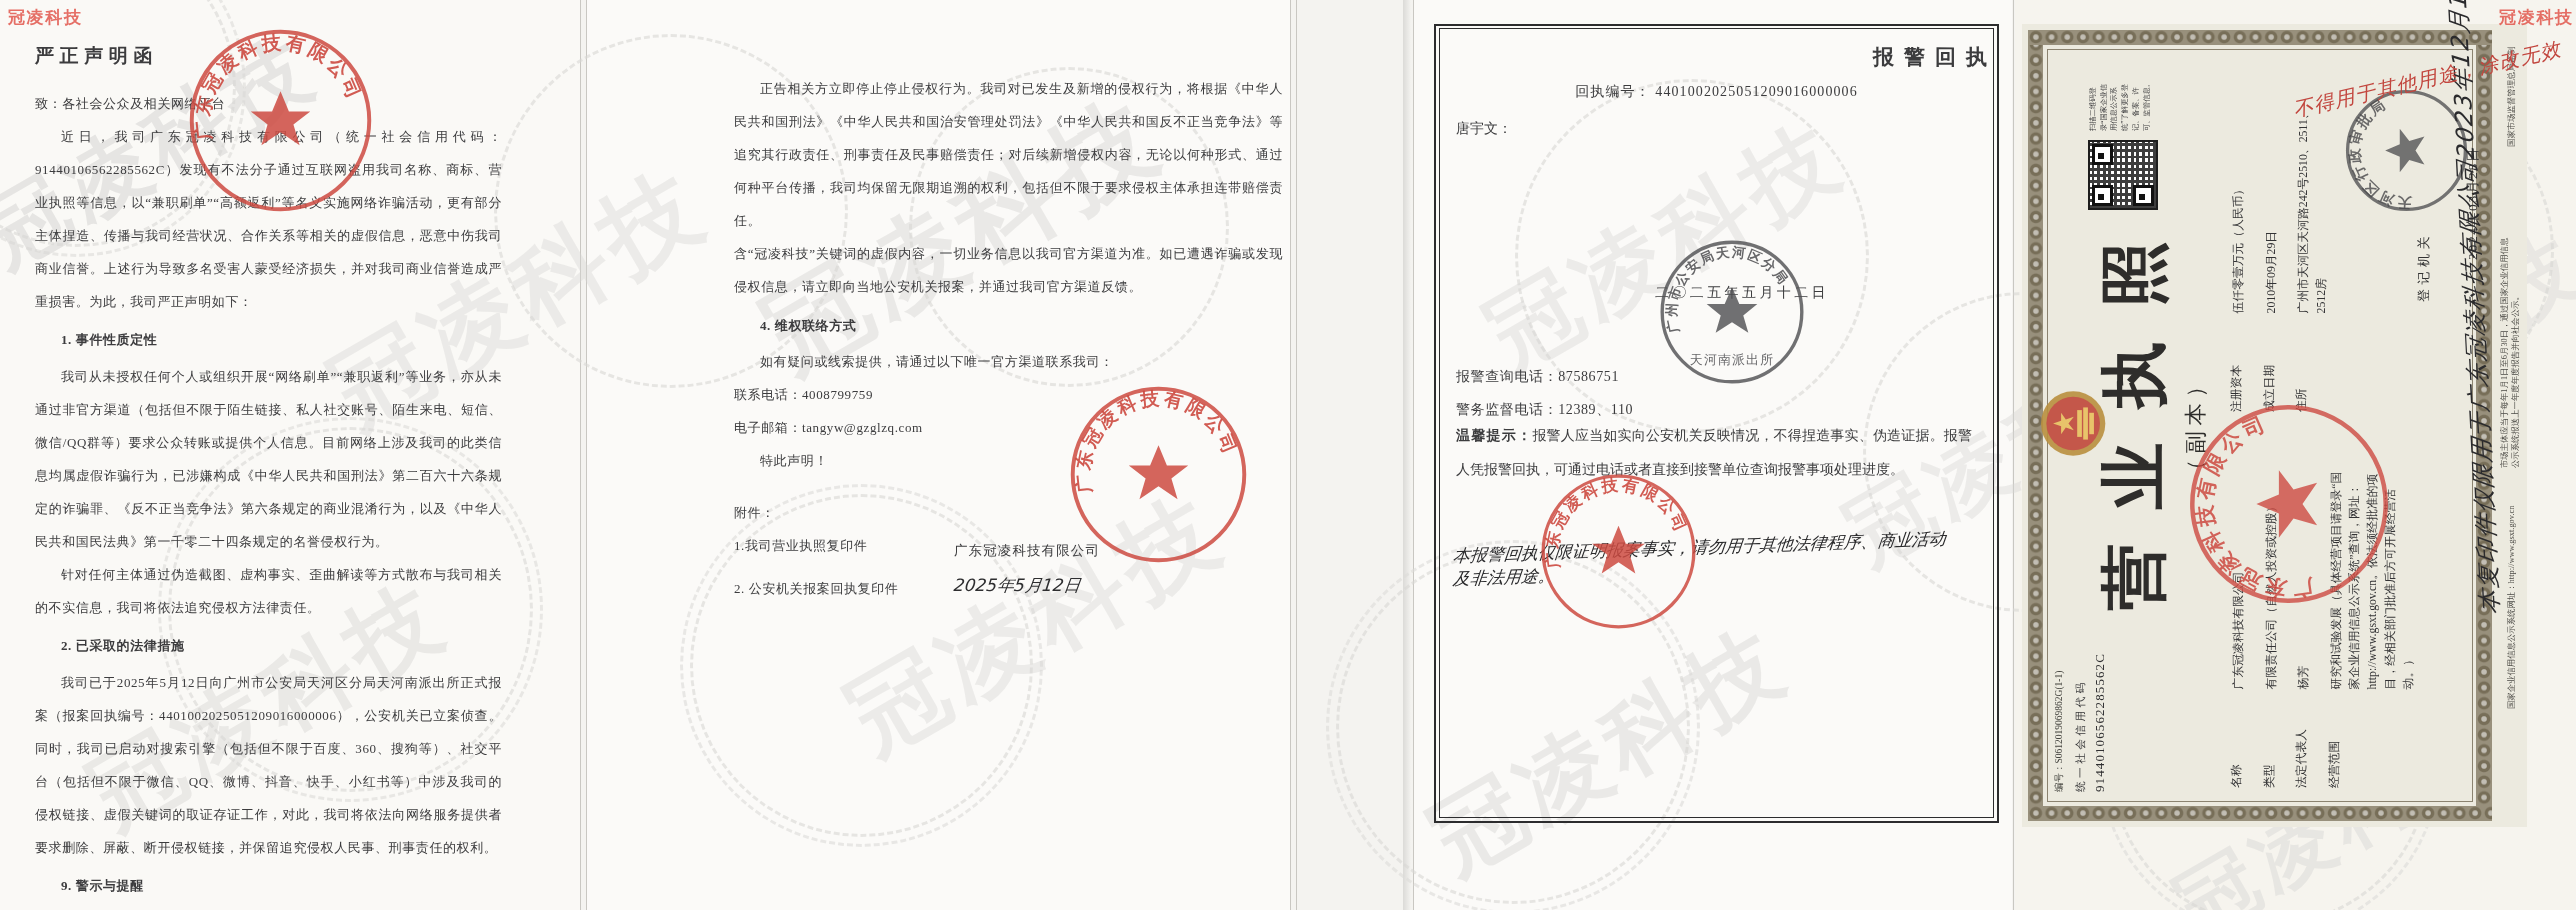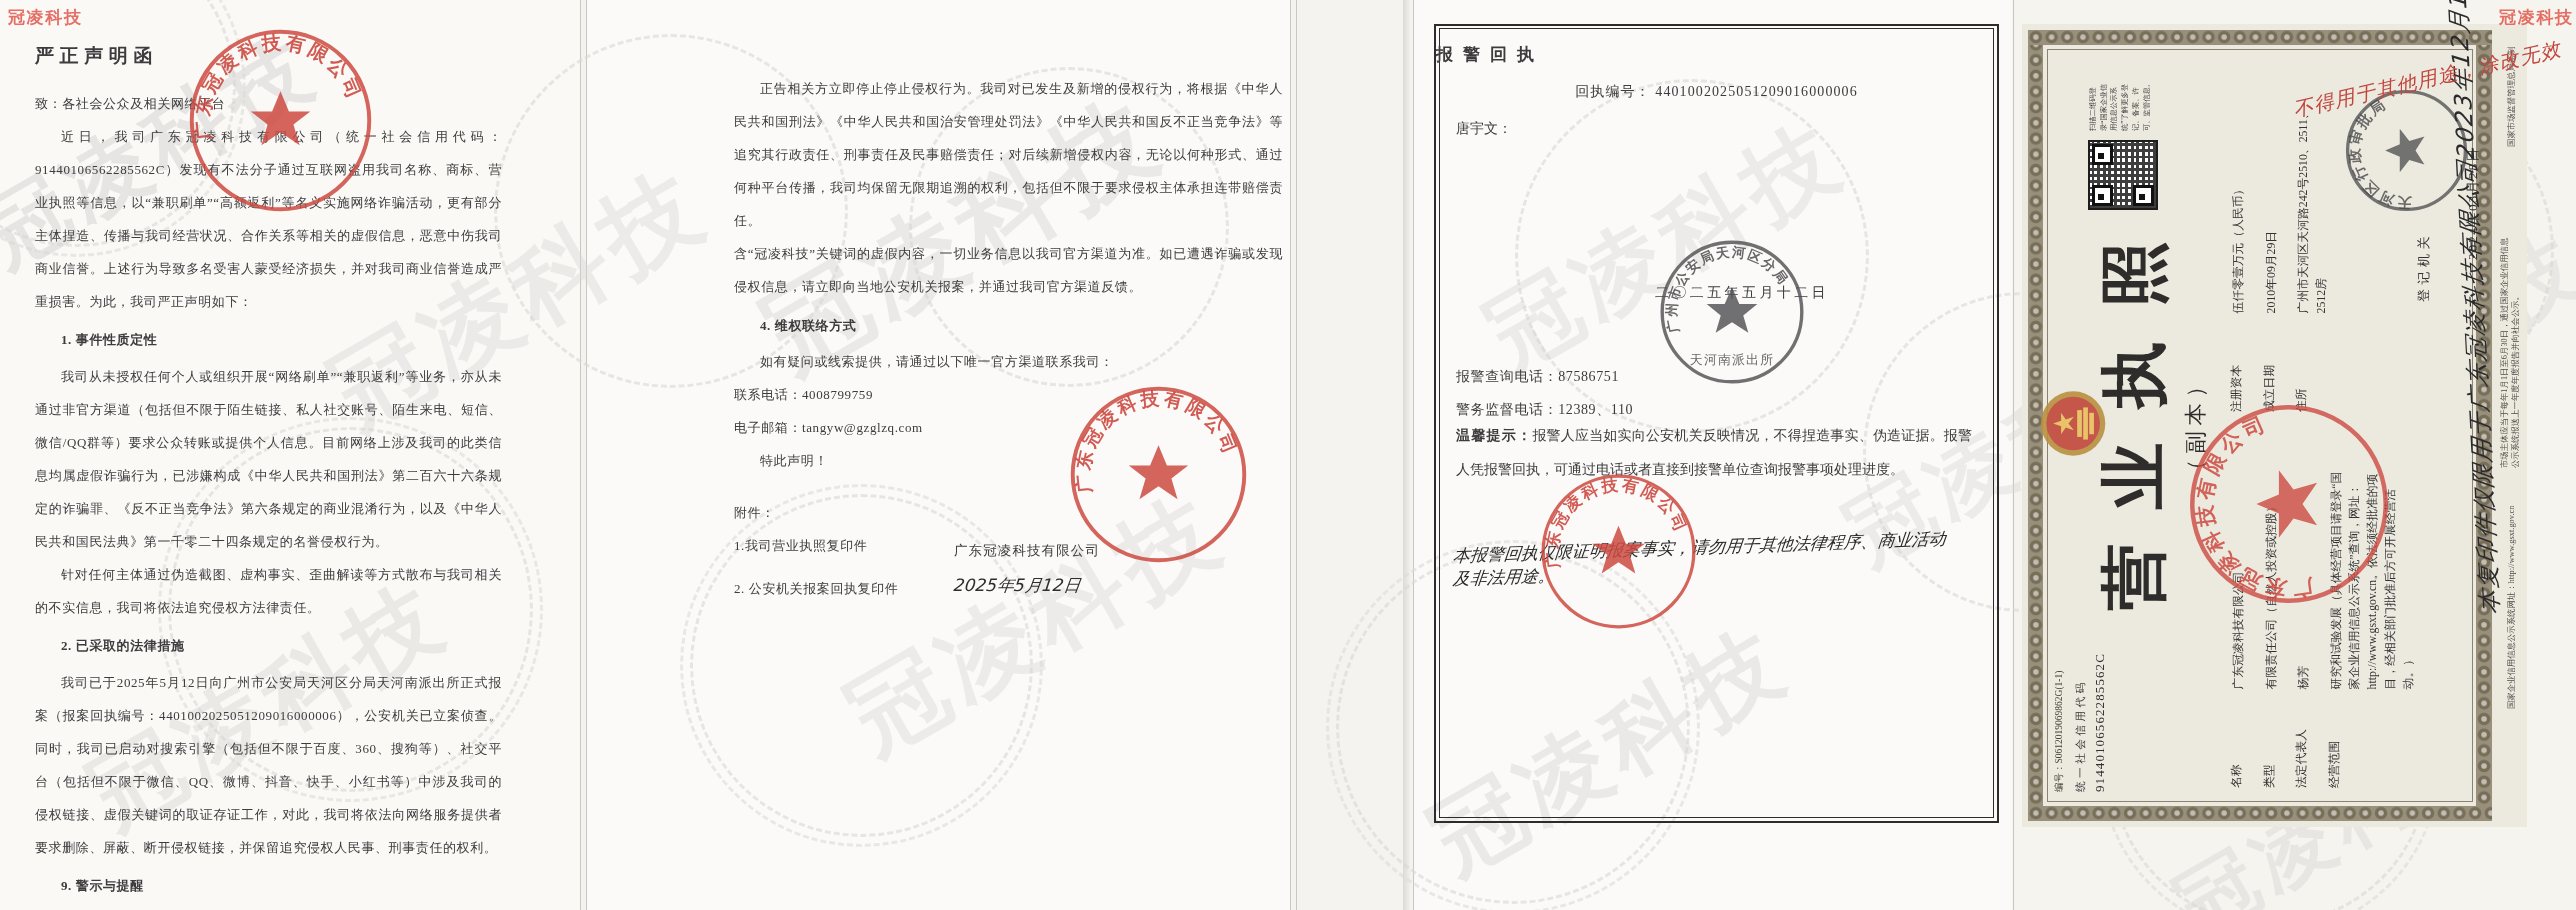--- a/index.html
+++ b/index.html
@@ -37,22 +37,22 @@
   .sig-date{font-size:17px;margin-top:13.5px;color:#2e2e30;}
 
   
   .stamp{position:absolute;z-index:20;pointer-events:none;}
   .stamp svg{display:block;}
 
   
   #receipt-box{position:absolute;left:1434px;top:23.6px;width:561px;height:795px;
      border:2.2px solid #2c2c2e;z-index:10;}
   #receipt-inner{position:absolute;left:2.8px;top:2.8px;right:2.8px;bottom:2.8px;border:0.6px solid #2c2c2e;}
-  .rc-title{position:absolute;left:0;right:0;top:17px;text-align:left;
-     font-size:17px;font-weight:bold;letter-spacing:10px;}
+  .rc-title{position:absolute;left:0;right:0;top:17px;text-align:right;
+     font-size:21px;font-weight:bold;letter-spacing:10px;}
   .rc-no{position:absolute;left:0;right:0;top:57px;text-align:center;font-size:14px;letter-spacing:1.1px;}
   .rc-addressee{position:absolute;left:20px;top:94px;font-size:14px;}
   .rc-para{position:absolute;left:40px;top:119px;width:494px;font-size:14px;line-height:34px;text-align:justify;}
   .rc-date{position:absolute;left:219px;top:258px;font-size:14px;letter-spacing:3.4px;}
   .rc-line{position:absolute;left:20px;font-size:14px;letter-spacing:0.6px;}
   .rc-tips{position:absolute;left:20px;top:393px;width:516px;font-size:14px;line-height:34px;text-align:justify;}
   .rc-tips b{letter-spacing:1.1px;font-family:Liberation Mono, monospace;}
   .rc-hand{position:absolute;font-size:17px;color:#2a2a2c;white-space:nowrap;z-index:15;}
 
   

